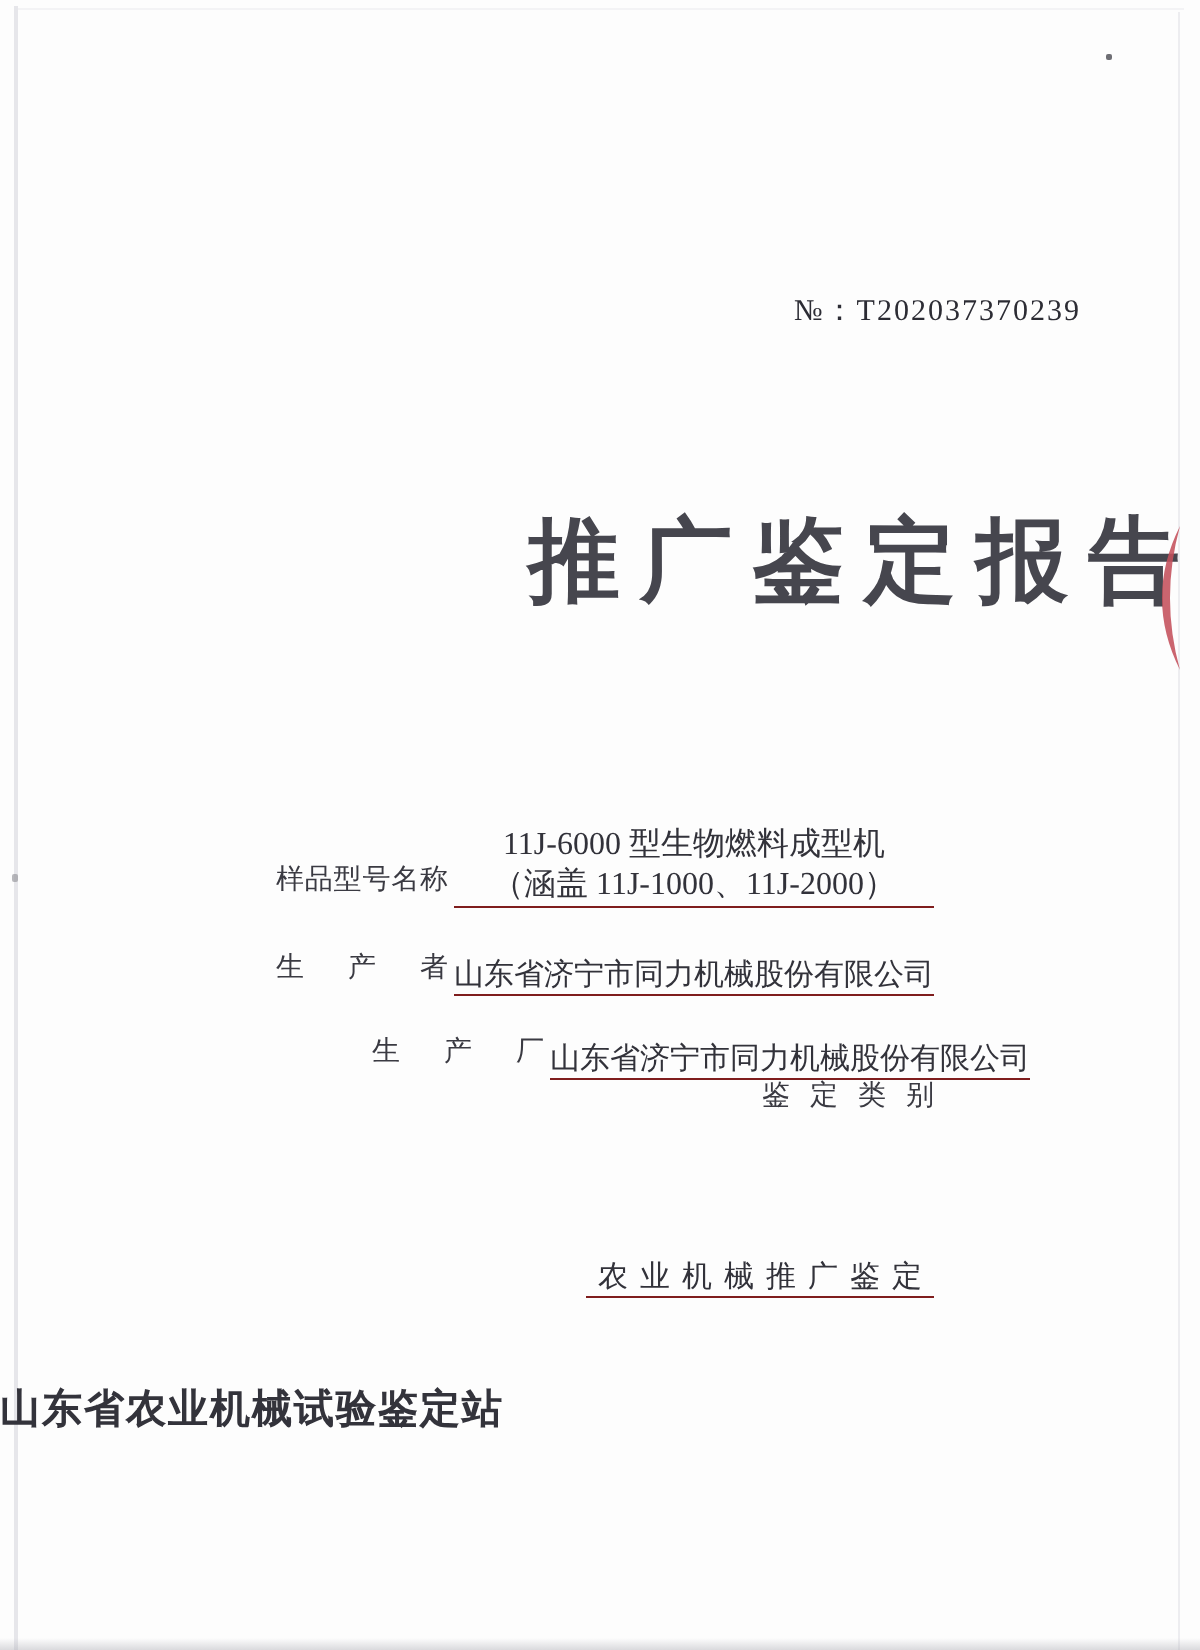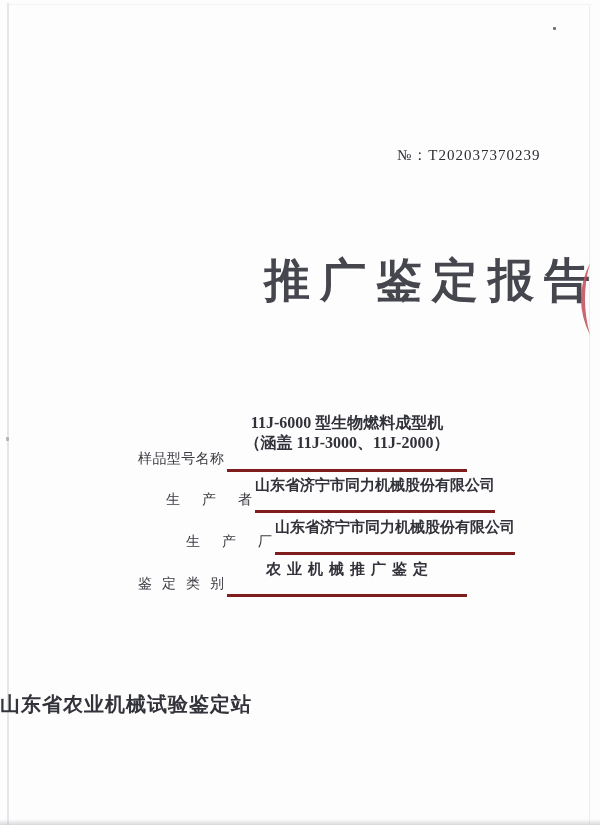--- a/index.html
+++ b/index.html
@@ -60,32 +60,32 @@
     display: flex; align-items: flex-end;
   }
   .field-label {
     width: 86px; flex: 0 0 86px;
     font-size: 14px; line-height: 18px; color: #3a3a42;
     text-align: justify; text-align-last: justify;
     padding-bottom: 4px;
   }
   .field-value {
     flex: 1 1 auto; margin-left: 3px;
-    border-bottom: 3px solid #7f1d1d;
-    text-align: center; font-weight: bold;
+    border-bottom: 1px solid #7f1d1d;
+    text-align: center; font-weight: normal;
     font-size: 15px; line-height: 18px;
-    padding-bottom: 16px; color: #32323a;
+    padding-bottom: 0; color: #32323a;
     white-space: nowrap;
   }
   .row-model { top: 413px; }
   .row-model .field-value { font-size: 16px; line-height: 20px; }
   .row-model .value-line { display: block; }
-  .row-producer { top: 476px; margin-left: 28px; }
+  .row-producer { top: 476px; }
   .row-factory  { top: 518px; margin-left: 48px; }
-  .row-category { top: 560px; }
+  .row-category { top: 540px; flex-direction: column; }
   .row-category .field-value { letter-spacing: 6px; text-indent: 6px; }
   .org {
     position: absolute; left: 0; top: 691px; width: 100%;
     text-align: left; font-size: 20px; font-weight: bold;
     letter-spacing: 1px; color: #33333b;
     white-space: nowrap;
   }
 </style>
 </head>
 <body>
@@ -106,21 +106,21 @@
   <svg class="stamp" viewBox="0 0 21 76">
     <path d="M 19 2 Q 1 38 19 74 Q 9 38 19 2 Z" opacity="0.88" fill="#c4505b"></path>
   </svg>
 
   <div class="fields">
 
     <div class="field-row row-model">
       <div class="field-label">样品型号名称</div>
       <div class="field-value">
         <span class="value-line">11J-6000 型生物燃料成型机</span>
-        <span class="value-line">（涵盖 11J-3000、11J-2000）</span>
+        <span class="value-line">（涵盖 11J-1000、11J-2000）</span>
       </div>
     </div>
 
     <div class="field-row row-producer">
       <div class="field-label">生产者</div>
       <div class="field-value">山东省济宁市同力机械股份有限公司</div>
     </div>
 
     <div class="field-row row-factory">
       <div class="field-label">生产厂</div>

